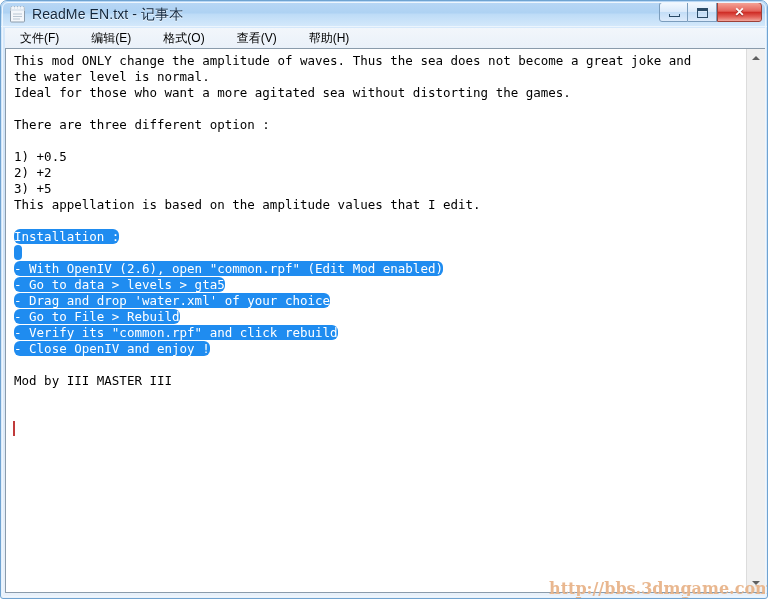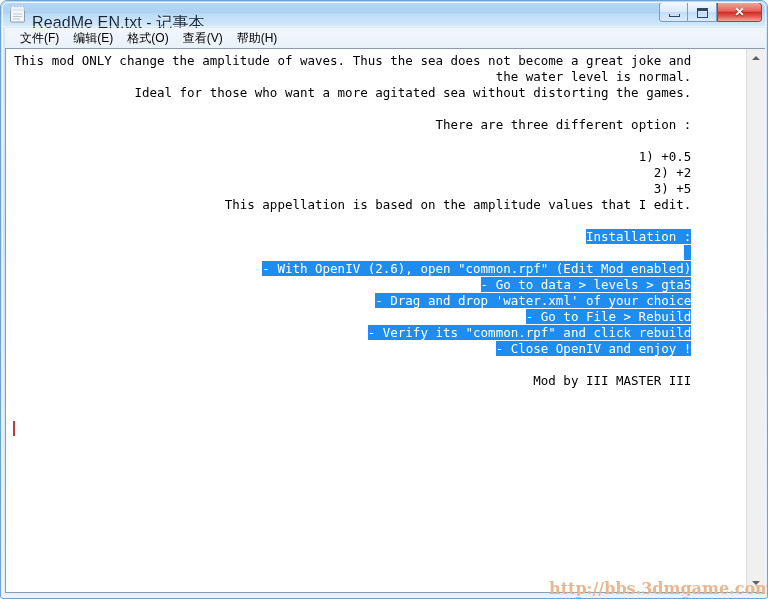--- a/index.html
+++ b/index.html
@@ -53,22 +53,22 @@
     height: 1px;
     background: rgba(255,255,255,0.55);
   }
   #app-icon {
     position: absolute;
     left: 8px; top: 4px;
     width: 17px; height: 18px;
   }
   #title-text {
     position: absolute;
-    left: 31px; top: 12px;
-    font-size: 16px;
+    left: 31px; top: 5px;
+    font-size: 14px;
     color: #12263c;
     letter-spacing: .1px;
     text-shadow: 0 1px 0 rgba(255,255,255,0.75);
     white-space: nowrap;
   }
 
   
   .winbtn {
     position: absolute;
     top: 1px;
@@ -136,21 +136,21 @@
     width: 760px;
     height: 20px;
     background: linear-gradient(to bottom, #f2f6fb 0%, #eaf1f9 100%);
     display: flex;
     align-items: center;
   }
   .menu-item {
     font-size: 12px;
     color: #000000;
     padding: 2px 7px 2px 7px;
-    margin-left: 0;
+    margin-left: 18px;
     white-space: nowrap;
     cursor: default;
   }
   .menu-item:first-child { margin-left: 8px; }
 
   
   #client {
     position: absolute;
     left: 4px; top: 47px;
     width: 760px;
@@ -172,24 +172,25 @@
   #text-content {
     position: absolute;
     left: 8px; top: 4px;
     font-family: "DejaVu Sans Mono", "Liberation Mono", monospace;
     font-size: 12.5px;
     line-height: 16px;
     color: #000000;
     white-space: pre;
     letter-spacing: 0px;
   }
-  .line { height: 16px; text-align: right; }
+  .line { height: 16px; }
   .sel {
     background: #1f8cf0;
     color: #ffffff;
+    border-radius: 6px;
   }
   
   #caret {
     position: absolute;
     left: 7px;
     top: 372px;
     width: 2px;
     height: 15px;
     background: #c03b3b;
   }

